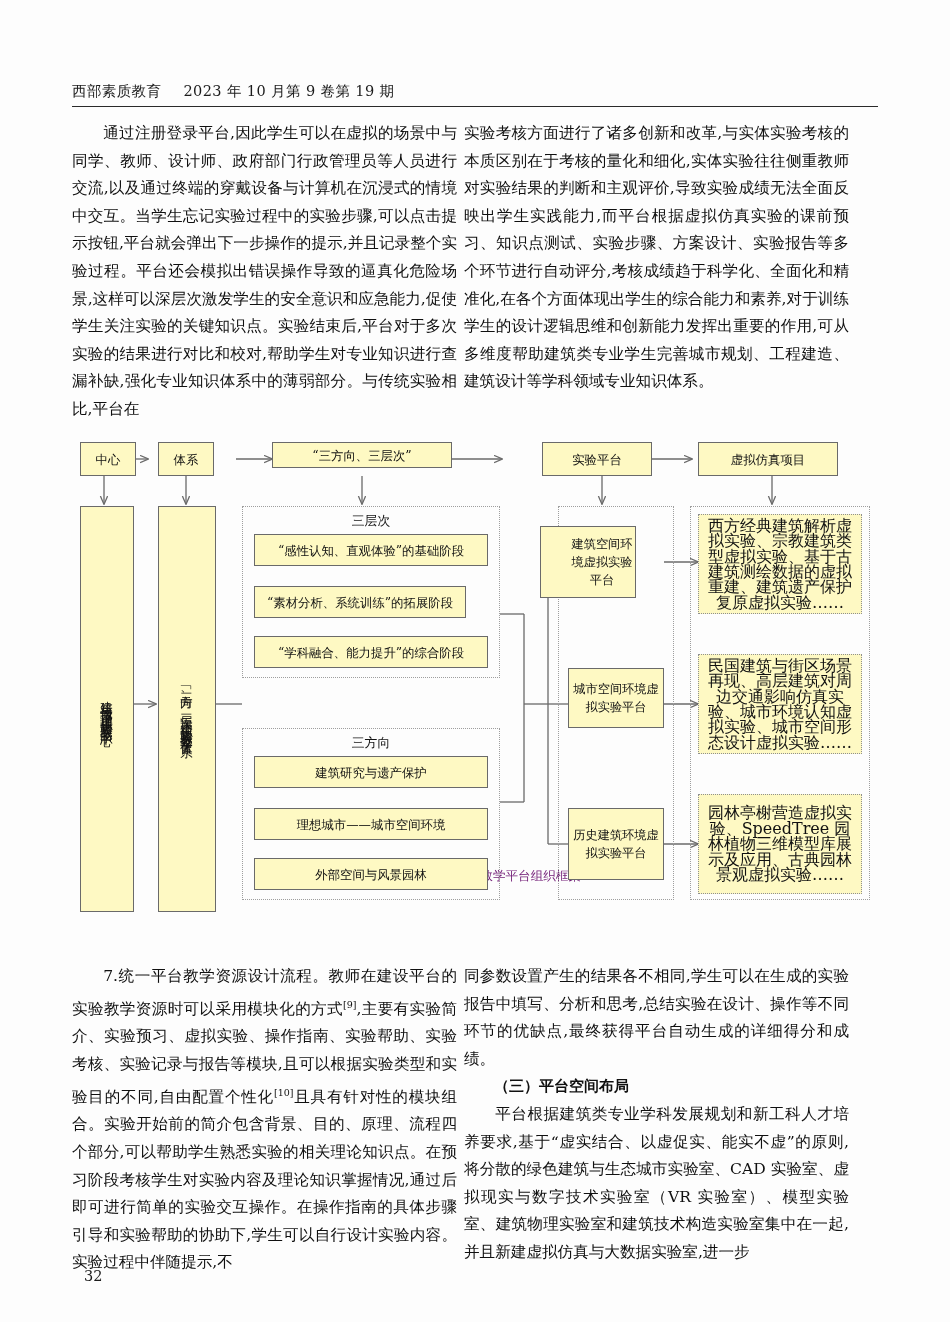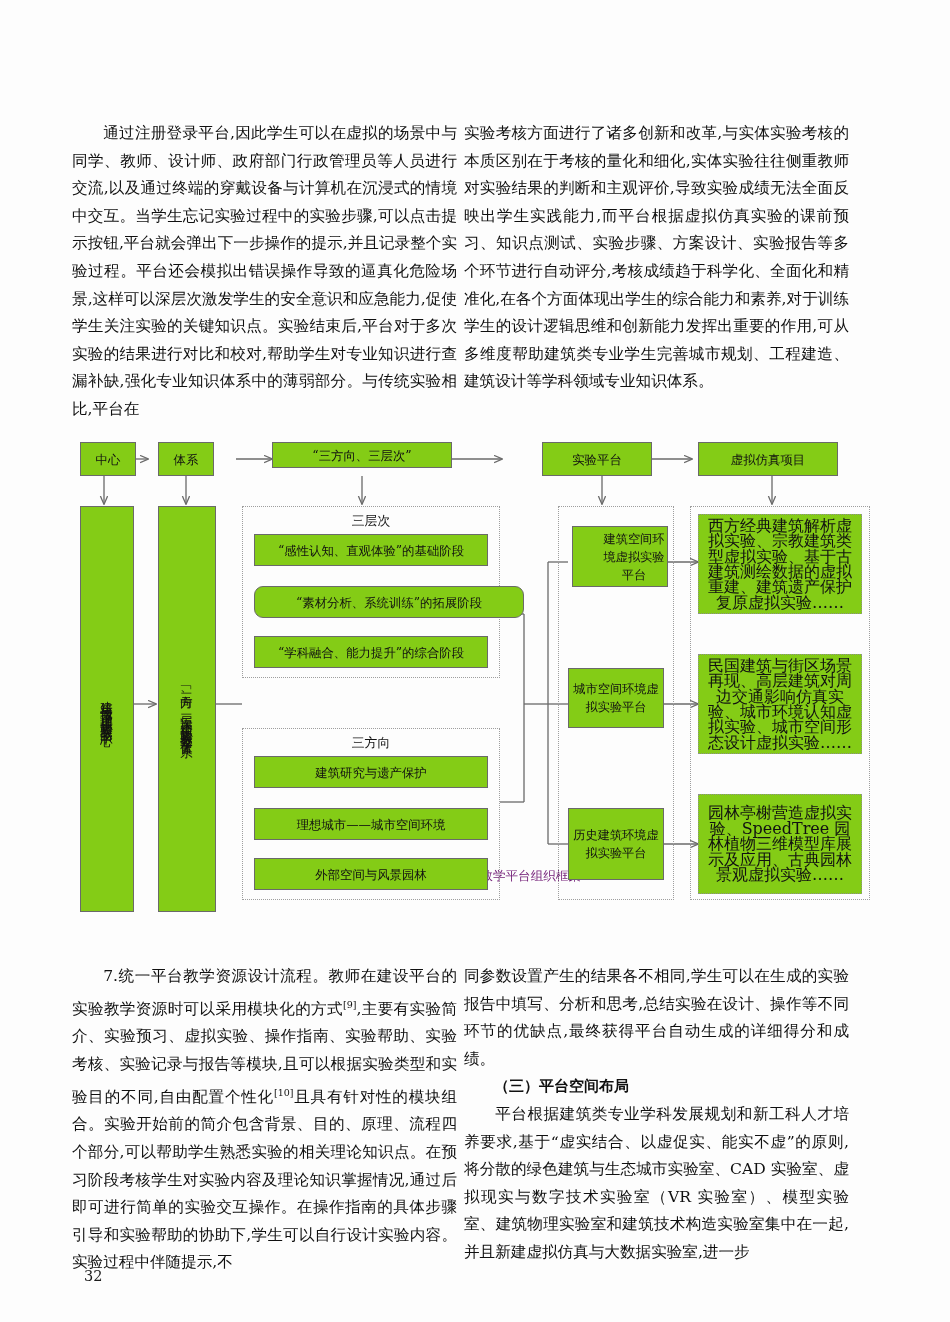--- a/index.html
+++ b/index.html
@@ -70,21 +70,21 @@
     width: 806px;
     height: 520px;
   }
   .fig-canvas { position: absolute; inset: 0; }
   .fig-svg { position: absolute; left: 0; top: 0; }
 
   .node {
     position: absolute;
     box-sizing: border-box;
     border: 1.3px solid #6a6a6a;
-    background: #84cc16;
+    background: #fef9c3;
     display: flex;
     align-items: center;
     justify-content: center;
     text-align: center;
     font-size: 12.4px;
     line-height: 17px;
     color: #111;
     z-index: 3;
   }
   .node.dotted-group {
@@ -135,20 +135,23 @@
     top: 1268px;
     font-size: 14.5px;
     color: #1b1b1b;
   }
 </style>
 </head>
 <body>
 
 <div class="page">
 
+  <div class="header">
+    <span>西部素质教育</span><span class="issue">2023 年 10 月第 9 卷第 19 期</span>
+  </div>
 
   <div class="col col-left top-left">
     <p class="indent">通过注册登录平台,因此学生可以在虚拟的场景中与同学、教师、设计师、政府部门行政管理员等人员进行交流,以及通过终端的穿戴设备与计算机在沉浸式的情境中交互。当学生忘记实验过程中的实验步骤,可以点击提示按钮,平台就会弹出下一步操作的提示,并且记录整个实验过程。平台还会模拟出错误操作导致的逼真化危险场景,这样可以深层次激发学生的安全意识和应急能力,促使学生关注实验的关键知识点。实验结束后,平台对于多次实验的结果进行对比和校对,帮助学生对专业知识进行查漏补缺,强化专业知识体系中的薄弱部分。与传统实验相比,平台在</p>
   </div>
 
   <div class="col col-right top-right">
     <p>实验考核方面进行了诸多创新和改革,与实体实验考核的本质区别在于考核的量化和细化,实体实验往往侧重教师对实验结果的判断和主观评价,导致实验成绩无法全面反映出学生实践能力,而平台根据虚拟仿真实验的课前预习、知识点测试、实验步骤、方案设计、实验报告等多个环节进行自动评分,考核成绩趋于科学化、全面化和精准化,在各个方面体现出学生的综合能力和素养,对于训练学生的设计逻辑思维和创新能力发挥出重要的作用,可从多维度帮助建筑类专业学生完善城市规划、工程建造、建筑设计等学科领域专业知识体系。</p>
   </div>
 
   <div class="figure">
@@ -218,42 +221,42 @@
       <div class="node" style="left:86px; top:74px; width:58px; height:406px;">
         <span class="vert">「三方向、三层次」虚拟仿真实验教学平台体系</span>
       </div>
 
       <div class="node dotted-group" style="left:170px; top:74px; width:258px; height:172px;">
         <div class="group-title">三层次</div>
       </div>
       <div class="node" style="left:182px; top:102px; width:234px; height:32px;">
         <span>“感性认知、直观体验”的基础阶段</span>
       </div>
-      <div class="node" style="left:182px; top:154px; width:270px; height:32px;border-radius:9px;">
+      <div class="node" style="left:182px; top:154px; width:212px; height:32px;">
         <span>“素材分析、系统训练”的拓展阶段</span>
       </div>
       <div class="node" style="left:182px; top:204px; width:234px; height:32px;">
         <span>“学科融合、能力提升”的综合阶段</span>
       </div>
 
       <div class="node dotted-group" style="left:170px; top:296px; width:258px; height:172px;">
         <div class="group-title">三方向</div>
       </div>
       <div class="node" style="left:182px; top:324px; width:234px; height:32px;">
         <span>建筑研究与遗产保护</span>
       </div>
       <div class="node" style="left:182px; top:376px; width:234px; height:32px;align-items:center;">
         <span>理想城市——城市空间环境</span>
       </div>
       <div class="node" style="left:182px; top:426px; width:234px; height:32px;">
         <span>外部空间与风景园林</span>
       </div>
 
       <div class="node dotted-group" style="left:486px; top:74px; width:116px; height:394px;"></div>
-      <div class="node platform" style="left:500px; top:94px; width:96px; height:61px;padding-left:28px;">
+      <div class="node platform" style="left:468px; top:94px; width:96px; height:72px;padding-left:28px;">
         <span>建筑空间环境虚拟实验平台</span>
       </div>
       <div class="node platform" style="left:496px; top:236px; width:96px; height:60px;">
         <span>城市空间环境虚拟实验平台</span>
       </div>
       <div class="node platform" style="left:496px; top:376px; width:96px; height:72px;">
         <span>历史建筑环境虚拟实验平台</span>
       </div>
 
       <div class="node dotted-group" style="left:618px; top:74px; width:180px; height:394px;"></div>

